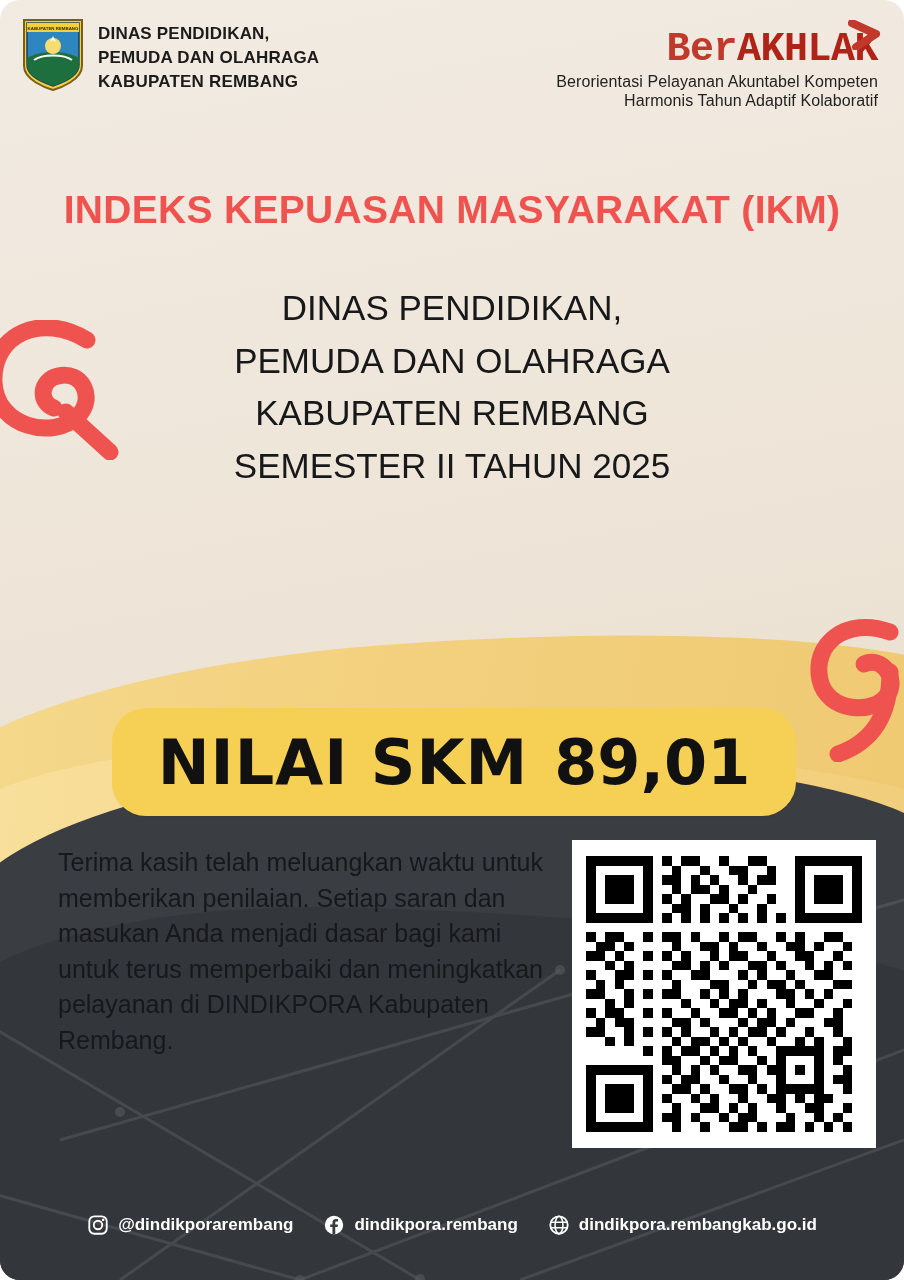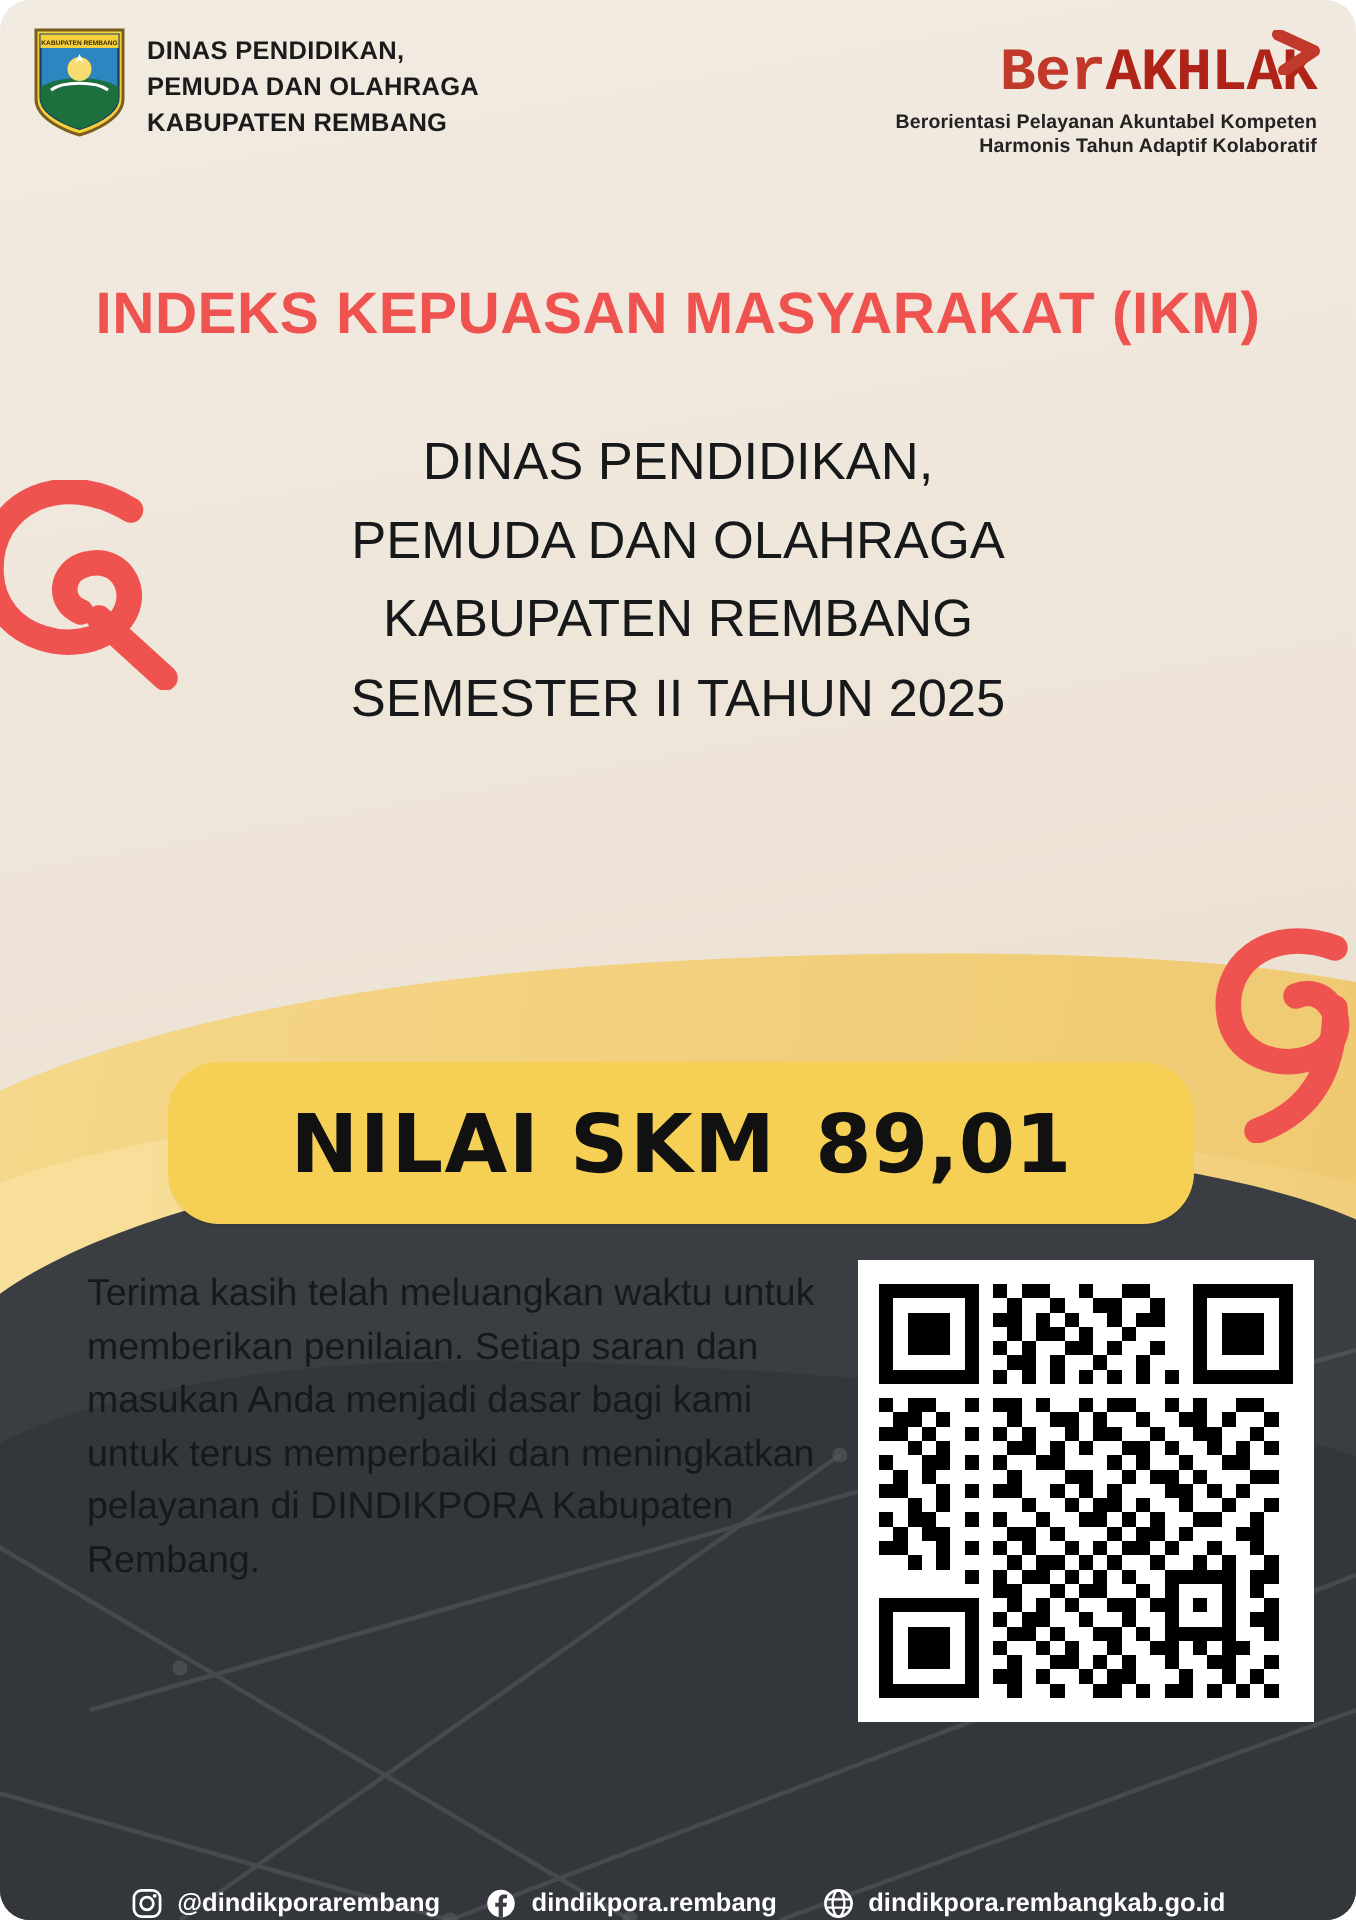--- a/index.html
+++ b/index.html
@@ -70,21 +70,21 @@
     font-weight: bold; font-size: 17px; line-height: 1.42;
     color: #1b1b1b; letter-spacing: .2px; padding-top: 4px;
   }
   .berakhlak { text-align: right; padding-top: 12px; position: relative; }
   .berakhlak .word {
     font-size: 40px; font-weight: bold; letter-spacing: -.5px;
     color: #c0392b; line-height: 1; font-family: Liberation Mono, monospace;
   }
   .berakhlak .word .ak { color: #b02318; }
   .berakhlak .sub1, .berakhlak .sub2 {
-    font-size: 13px; font-weight: bold; color: #222; margin-top: 3px; letter-spacing: .1px;
+    font-size: 16px; font-weight: normal; color: #222; margin-top: 3px; letter-spacing: .1px;
   }
   .berakhlak .sub2 { margin-top: 1px; }
   .swoosh { position: absolute; right: -4px; top: 2px; }
   
   .title-ikm {
     position: absolute; top: 188px; left: 0; width: 904px;
     text-align: center; color: #ef5350;
     font-size: 39px; font-weight: bold; letter-spacing: .3px;
   }
   .subtitle {
@@ -99,37 +99,37 @@
   }
   .skm-band {
     position: absolute; top: 708px; left: 112px;
     width: 684px; height: 108px;
     background: #f6d055; border-radius: 34px;
     display: flex; align-items: center; justify-content: center;
     box-shadow: 0 2px 0 rgba(0,0,0,.04);
   }
   .skm-text {
     font-family: "DejaVu Sans", sans-serif;
-    font-size: 54px; font-weight: bold; color: #111;
+    font-size: 62px; font-weight: bold; color: #111;
     letter-spacing: 1px; white-space: nowrap;
   }
   .skm-val { margin-left: 26px; letter-spacing: 0; }
   .thanks {
     position: absolute; top: 845px; left: 58px; width: 500px;
     font-size: 25px; line-height: 1.42; color: #17181a;
   }
   .qr-box {
     position: absolute; top: 840px; left: 572px;
     width: 304px; height: 308px; background: #fff; padding: 14px;
   }
   .qr-canvas { width: 276px; height: 280px; }
   
   .footer {
     position: absolute; left: 0; bottom: 0; width: 904px; height: 66px;
-    display: flex; align-items: flex-end; justify-content: center; gap: 30px;
+    display: flex; align-items: flex-start; justify-content: center; gap: 30px;
     color: #fff; font-size: 17px; font-weight: bold;
   }
   .foot-item { display: flex; align-items: center; gap: 9px; white-space: nowrap; }
   .foot-item svg { flex: 0 0 auto; }
 </style>
 </head>
 <body>
 
 <div class="poster">
 

